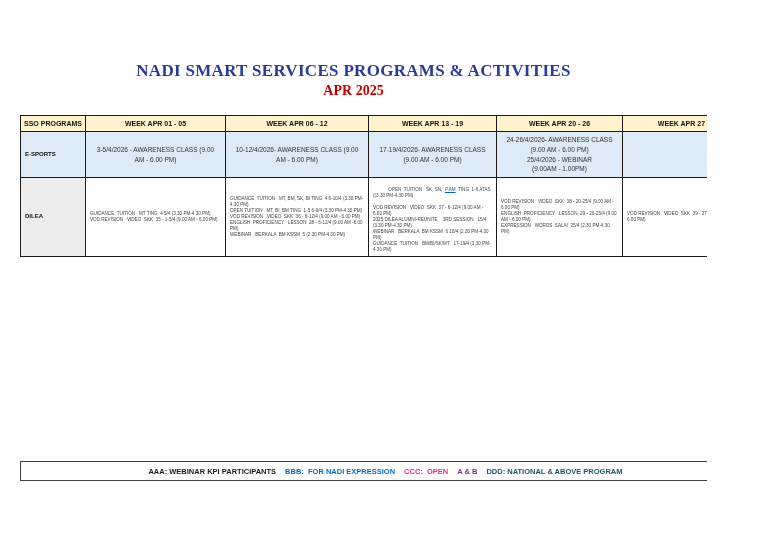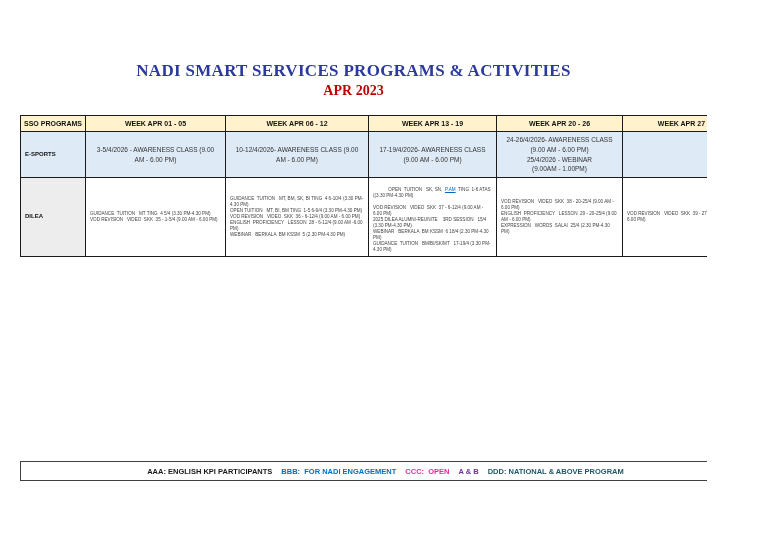--- a/index.html
+++ b/index.html
@@ -50,21 +50,21 @@
   }
   .f0 { color:#1A1A1A; } .f1 { color:#0070C0; } .f2 { color:#E62998; }
   .f3 { color:#7030A0; } .f4 { color:#215868; }
 </style>
 </head>
 <body>
 
 <div class="page">
 
   <div class="title">NADI SMART SERVICES PROGRAMS &amp; ACTIVITIES</div>
-  <div class="subtitle">APR 2023</div>
+  <div class="subtitle">APR 2025</div>
 
   <table class="schedule">
     <colgroup>
       <col style="width:65px">
         <col style="width:140px">
         <col style="width:143px">
       <col style="width:128px">
         <col style="width:126px">
         <col style="width:130px">
     </colgroup>
@@ -126,20 +126,20 @@
           <div class="cell-line">EXPRESSION   WORDS  SALAI  25/4 (2.30 PM-4.30 PM)</div>
         </td>
         <td>
           <div class="cell-line">VOD REVISION   VIDEO  SKK  39 - 27-30/4 (9.00 AM - 6.00 PM)</div>
         </td>
       </tr>
     </tbody>
   </table>
 
   <div class="legend">
-    <span class="f0">AAA: ENGLISH KPI PARTICIPANTS</span>
-    <span class="f1">BBB:  FOR NADI ENGAGEMENT</span>
+    <span class="f0">AAA: WEBINAR KPI PARTICIPANTS</span>
+    <span class="f1">BBB:  FOR NADI EXPRESSION</span>
     <span class="f2">CCC:  OPEN</span>
     <span class="f3">A &amp; B</span>
     <span class="f4">DDD: NATIONAL &amp; ABOVE PROGRAM</span>
   </div>
 
 </div>
 
 </body></html>

